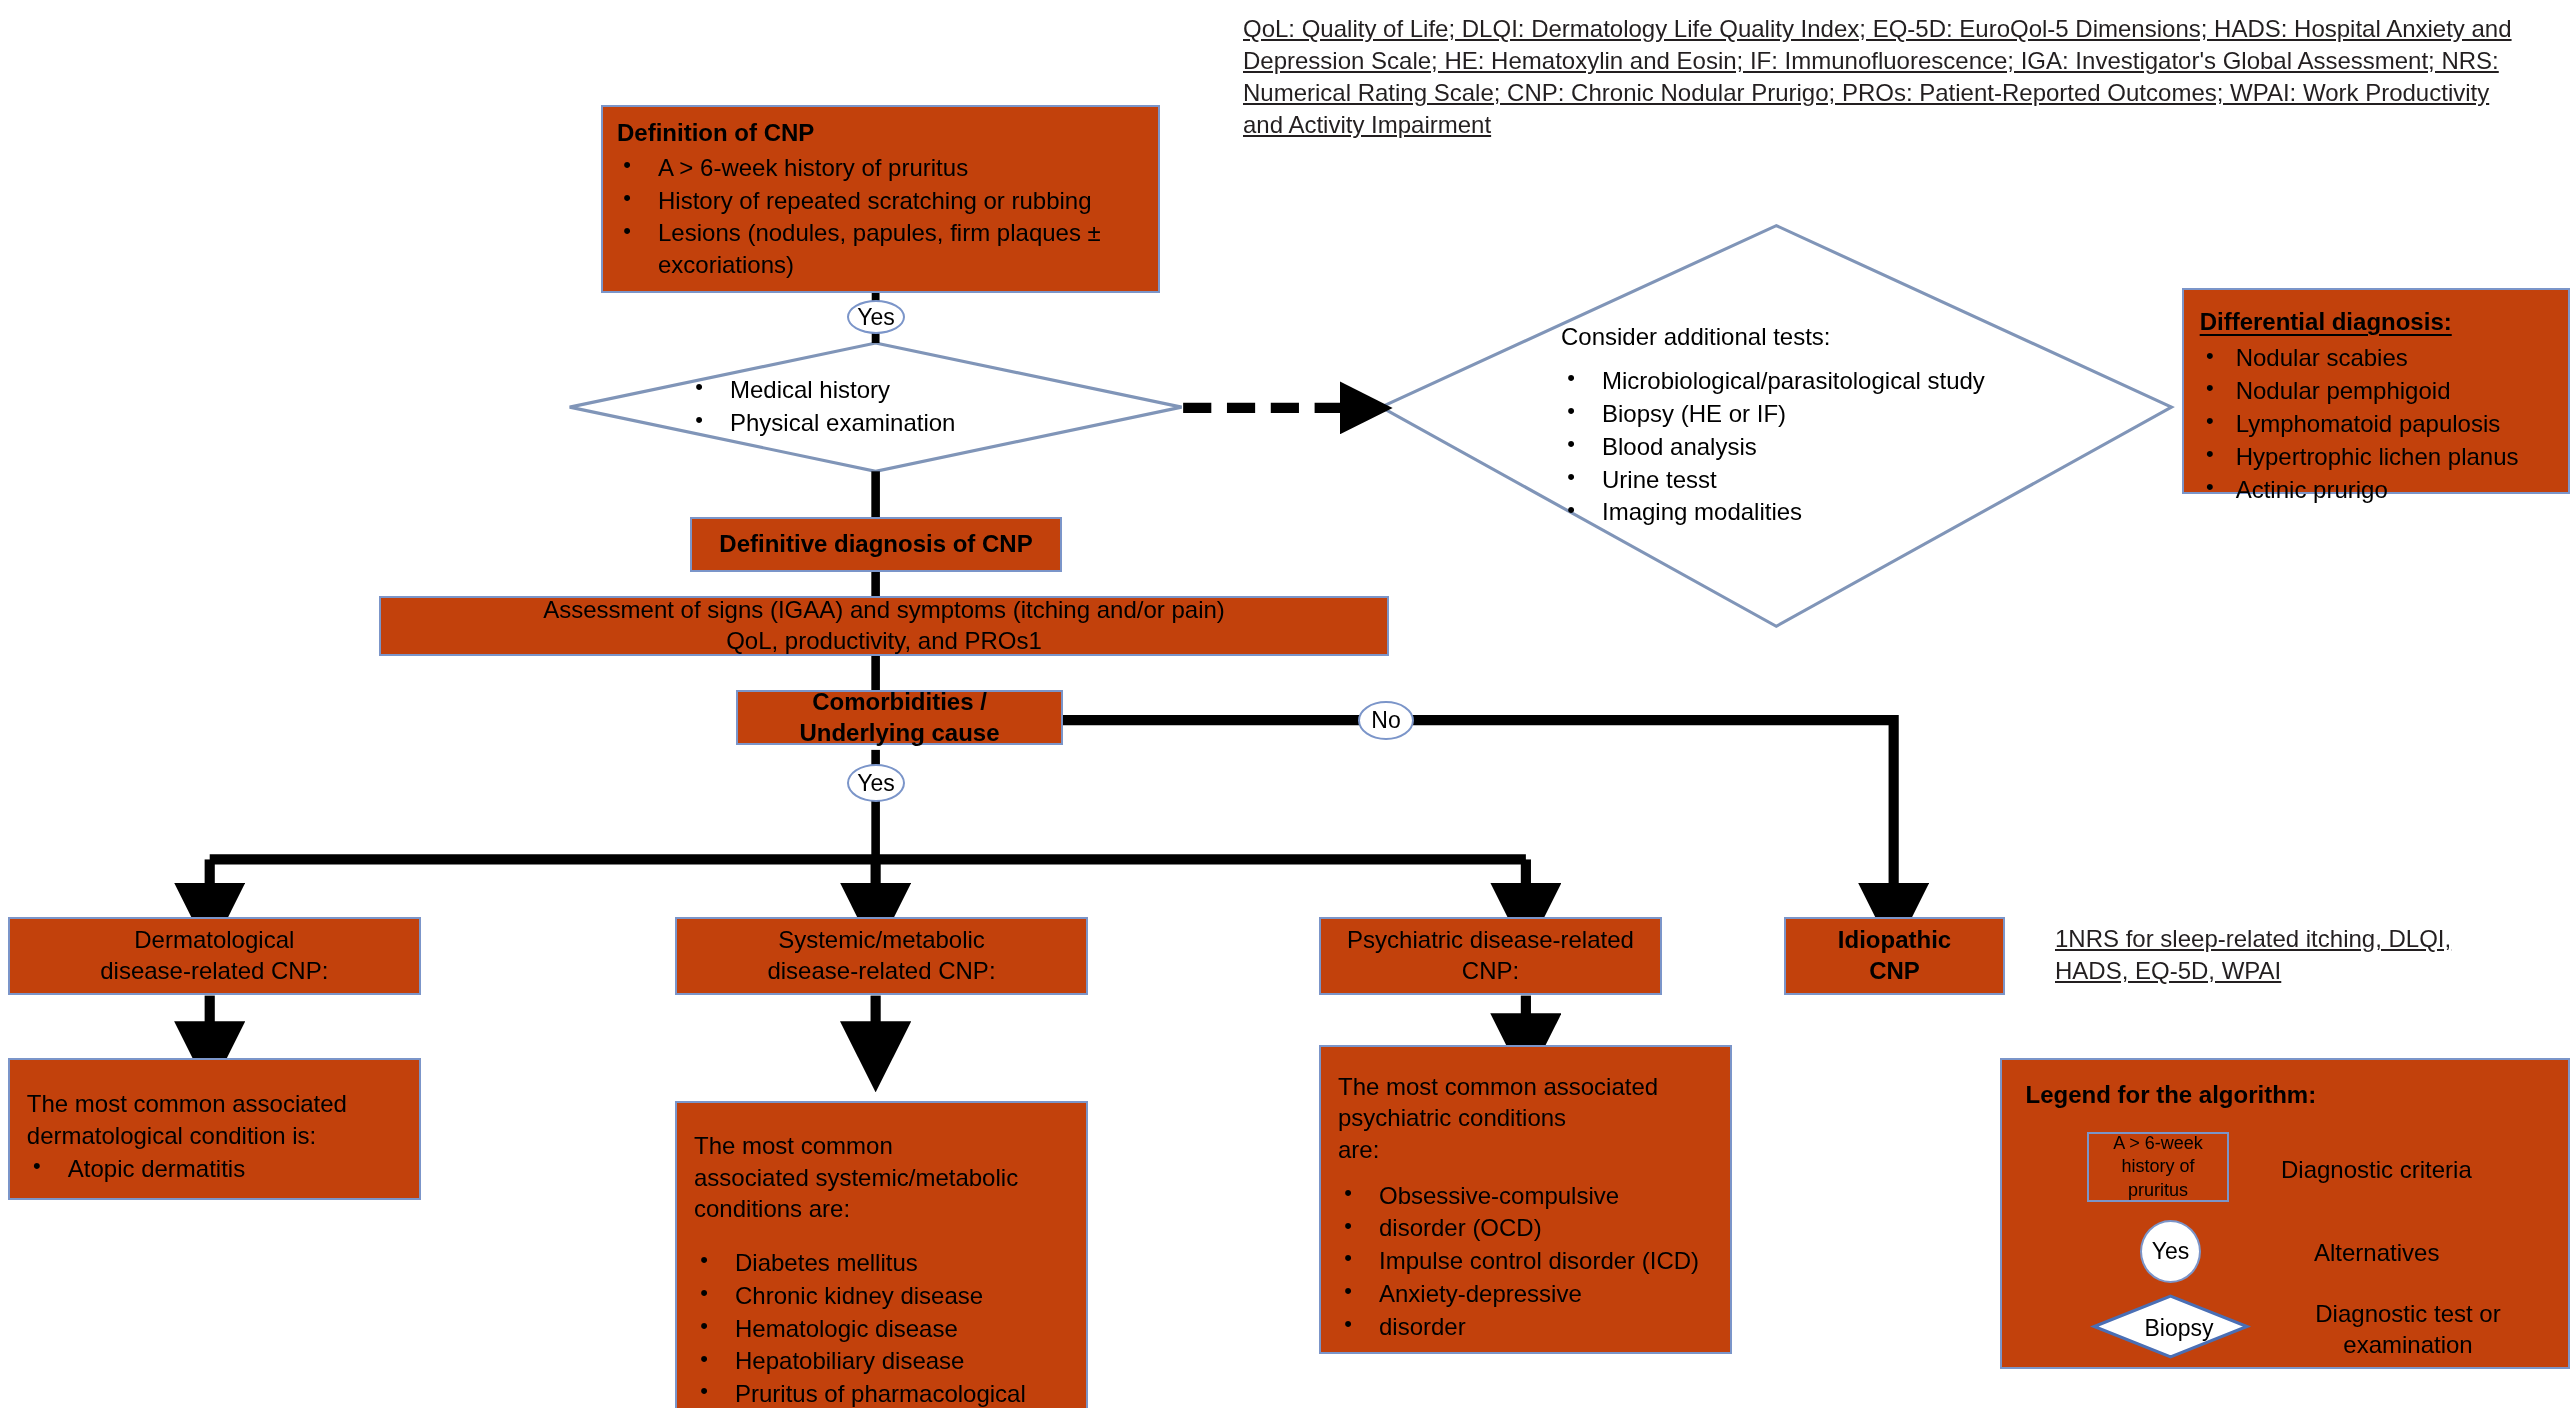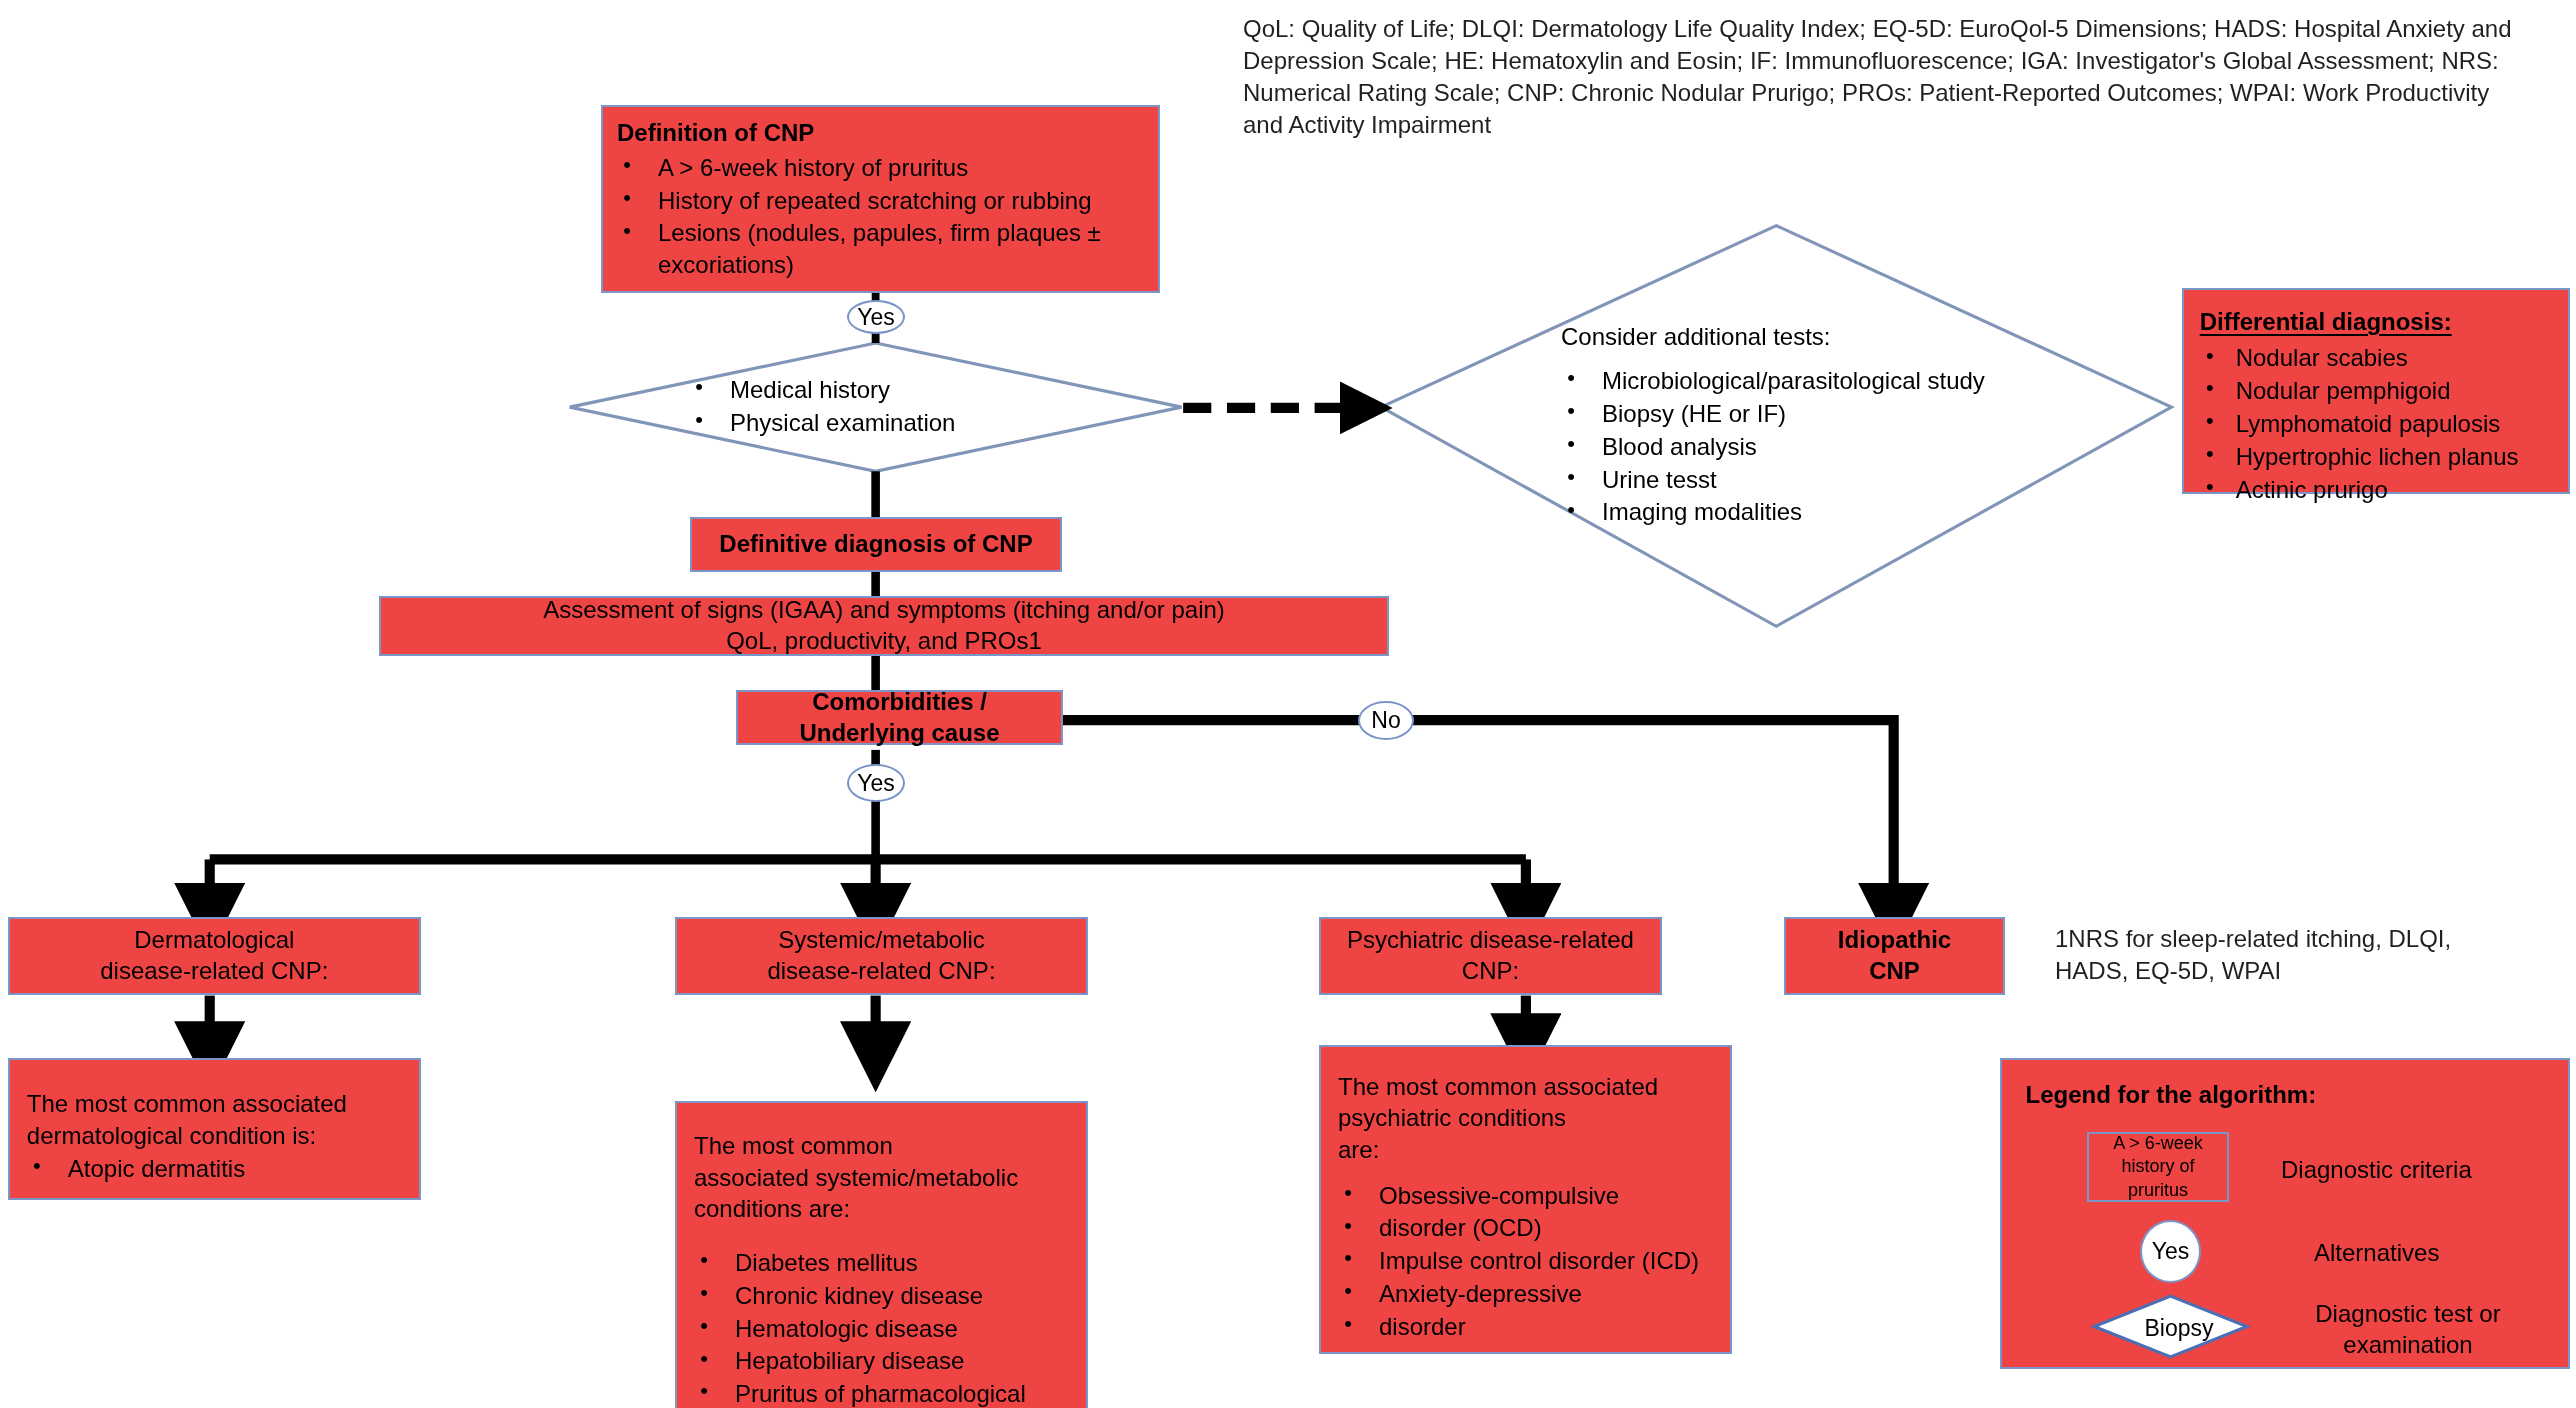--- a/index.html
+++ b/index.html
@@ -14,21 +14,21 @@
     background: #ffffff;
     font-family: "Liberation Sans", sans-serif;
     color: #000000;
     overflow: hidden;
   }
   .abs { position: absolute; box-sizing: border-box; }
 
   
   .box {
     border: 2.3px solid #7B95C9;
-    background: #ef4444;
+    background: #c2410c;
     font-size: 24px;
     line-height: 1.28;
     color: #000;
   }
   .box.pad { padding: 11px 14px; }
   .box.center {
     display: flex; align-items: center; justify-content: center; text-align: center;
   }
   .box.bold { font-weight: bold; }
 
@@ -53,21 +53,21 @@
     position: absolute;
     left: 6.3px;
     top: -0.8px;
     font-size: 22px;
   }
   ul.bl.tight li { padding-left: 36px; }
 
   .plain { font-size: 24px; line-height: 1.32; }
 
   
-  .freetext { font-size: 24px; line-height: 1.34; color: #231f20; }
+  .freetext { font-size: 24px; line-height: 1.34; color: #231f20; text-decoration: underline; }
 
   
   .ellipse {
     border: 2.3px solid #7B95C9;
     border-radius: 50%;
     background: #ffffff;
     display: flex; align-items: center; justify-content: center;
     font-size: 23px;
     color: #000;
   }

